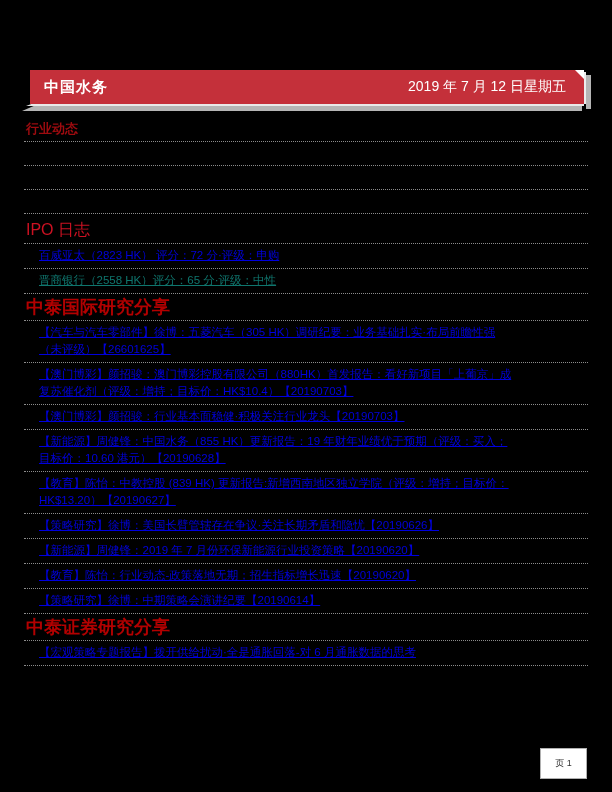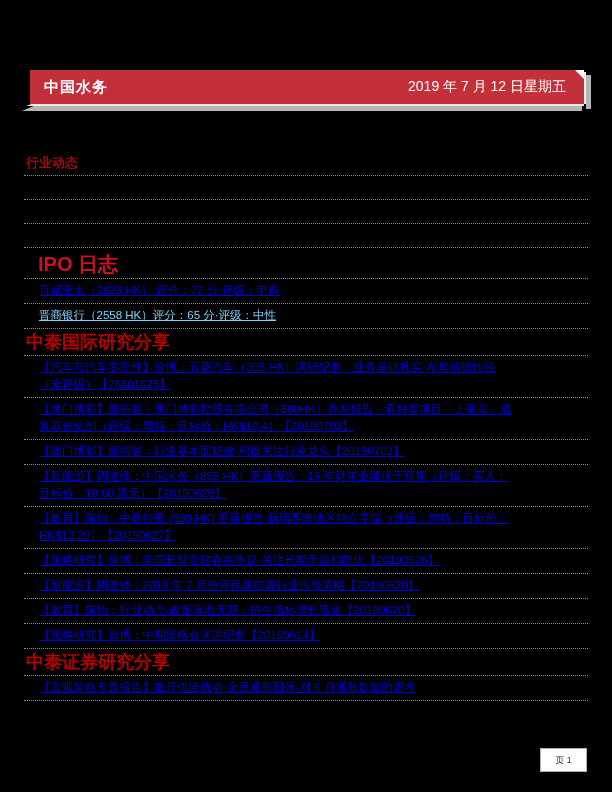--- a/index.html
+++ b/index.html
@@ -39,63 +39,63 @@
   .banner-shadow-right{ position:absolute; left:586px; top:75px; width:5px; height:34px; background:#b5b5b5; z-index:1; }
 
   
   .content { position:absolute; left:24px; top:115px; width:564px; }
   .row { border-bottom:1px dotted #8c8c8c; box-sizing:border-box; }
   .empty-row { height:24px; }
 
   .heading-row.sm { padding:4px 0 4px 2px; }
   .heading-row.sm .section-heading { font-size:13px; font-weight:bold; line-height:17px; }
   .heading-row.lg { padding:6px 0 3px 2px; }
-  .heading-row.lg .section-heading { font-size:20px; font-weight:bold; line-height:20px;margin-left:12px; }
+  .heading-row.lg .section-heading { font-size:16px; font-weight:normal; line-height:20px; }
   .heading-row.md { padding:5px 0 3px 2px; }
   .heading-row.md .section-heading { font-size:18px; font-weight:bold; line-height:17px; }
 
   .item-row { padding:3px 0 4px 15px; }
   .item-row.single { min-height:25px; }
   .research-link { text-decoration:underline; cursor:pointer; display:block; }
   .link-line { display:block; font-size:11.5px; line-height:17px; white-space:nowrap; overflow:hidden; }
 
   
   .page-number-box {
-    position:absolute; left:540px; top:748px; width:47px; height:24px;
+    position:absolute; left:540px; top:748px; width:47px; height:31px;
     background:#ffffff; border:1px solid #b0b0b0; box-sizing:border-box;
     display:flex; align-items:center; justify-content:center;
   }
   .page-number-label { font-size:9px; color:#333333; }
 </style>
 </head>
 <body style="background: rgb(0, 0, 0);">
 
 <div class="banner" style="background: rgb(196, 48, 58); color: rgb(255, 255, 255);">
   <span class="banner-title">中国水务</span>
   <span class="banner-date">2019 年 7 月 12 日星期五</span>
   <span class="banner-notch"></span>
 </div>
 <div class="banner-highlight"></div>
 <div class="banner-shadow-bottom"></div>
 <div class="banner-edge-right"></div>
 <div class="banner-shadow-right"></div>
 
 <div class="content">
-    <div class="row heading-row sm" style="border-bottom-color: rgb(140, 140, 140); margin-top: 34px;"><span class="section-heading" style="color: rgb(158, 11, 15);">行业动态</span></div>
+    <div class="row heading-row sm" style="border-bottom-color: rgb(140, 140, 140);"><span class="section-heading" style="color: rgb(158, 11, 15);">行业动态</span></div>
     <div class="row empty-row" style="border-bottom-color: rgb(140, 140, 140);"></div>
     <div class="row empty-row" style="border-bottom-color: rgb(140, 140, 140);"></div>
     <div class="row empty-row" style="border-bottom-color: rgb(140, 140, 140);"></div>
     <div class="row heading-row lg" style="border-bottom-color: rgb(140, 140, 140);"><span class="section-heading" style="color: rgb(204, 17, 34);">IPO 日志</span></div>
     <div class="row item-row single" style="border-bottom-color: rgb(140, 140, 140);">
       <a class="research-link" style="color: rgb(0, 0, 221);">
         <span class="link-line">百威亚太（2823 HK） 评分：72 分·评级：申购</span>
       </a>
     </div>
     <div class="row item-row single" style="border-bottom-color: rgb(140, 140, 140);">
-      <a class="research-link" style="color: #7dd3fc;">
+      <a class="research-link" style="color: #0f766e;">
         <span class="link-line">晋商银行（2558 HK）评分：65 分·评级：中性</span>
       </a>
     </div>
     <div class="row heading-row md" style="border-bottom-color: rgb(140, 140, 140);"><span class="section-heading" style="color: rgb(179, 0, 0);">中泰国际研究分享</span></div>
     <div class="row item-row multi" style="border-bottom-color: rgb(140, 140, 140);">
       <a class="research-link" style="color: rgb(0, 0, 221);">
         <span class="link-line">【汽车与汽车零部件】徐博：五菱汽车（305 HK）调研纪要：业务基础扎实·布局前瞻性强</span>
         <span class="link-line">（未评级）【26601625】</span>
       </a>
     </div>

